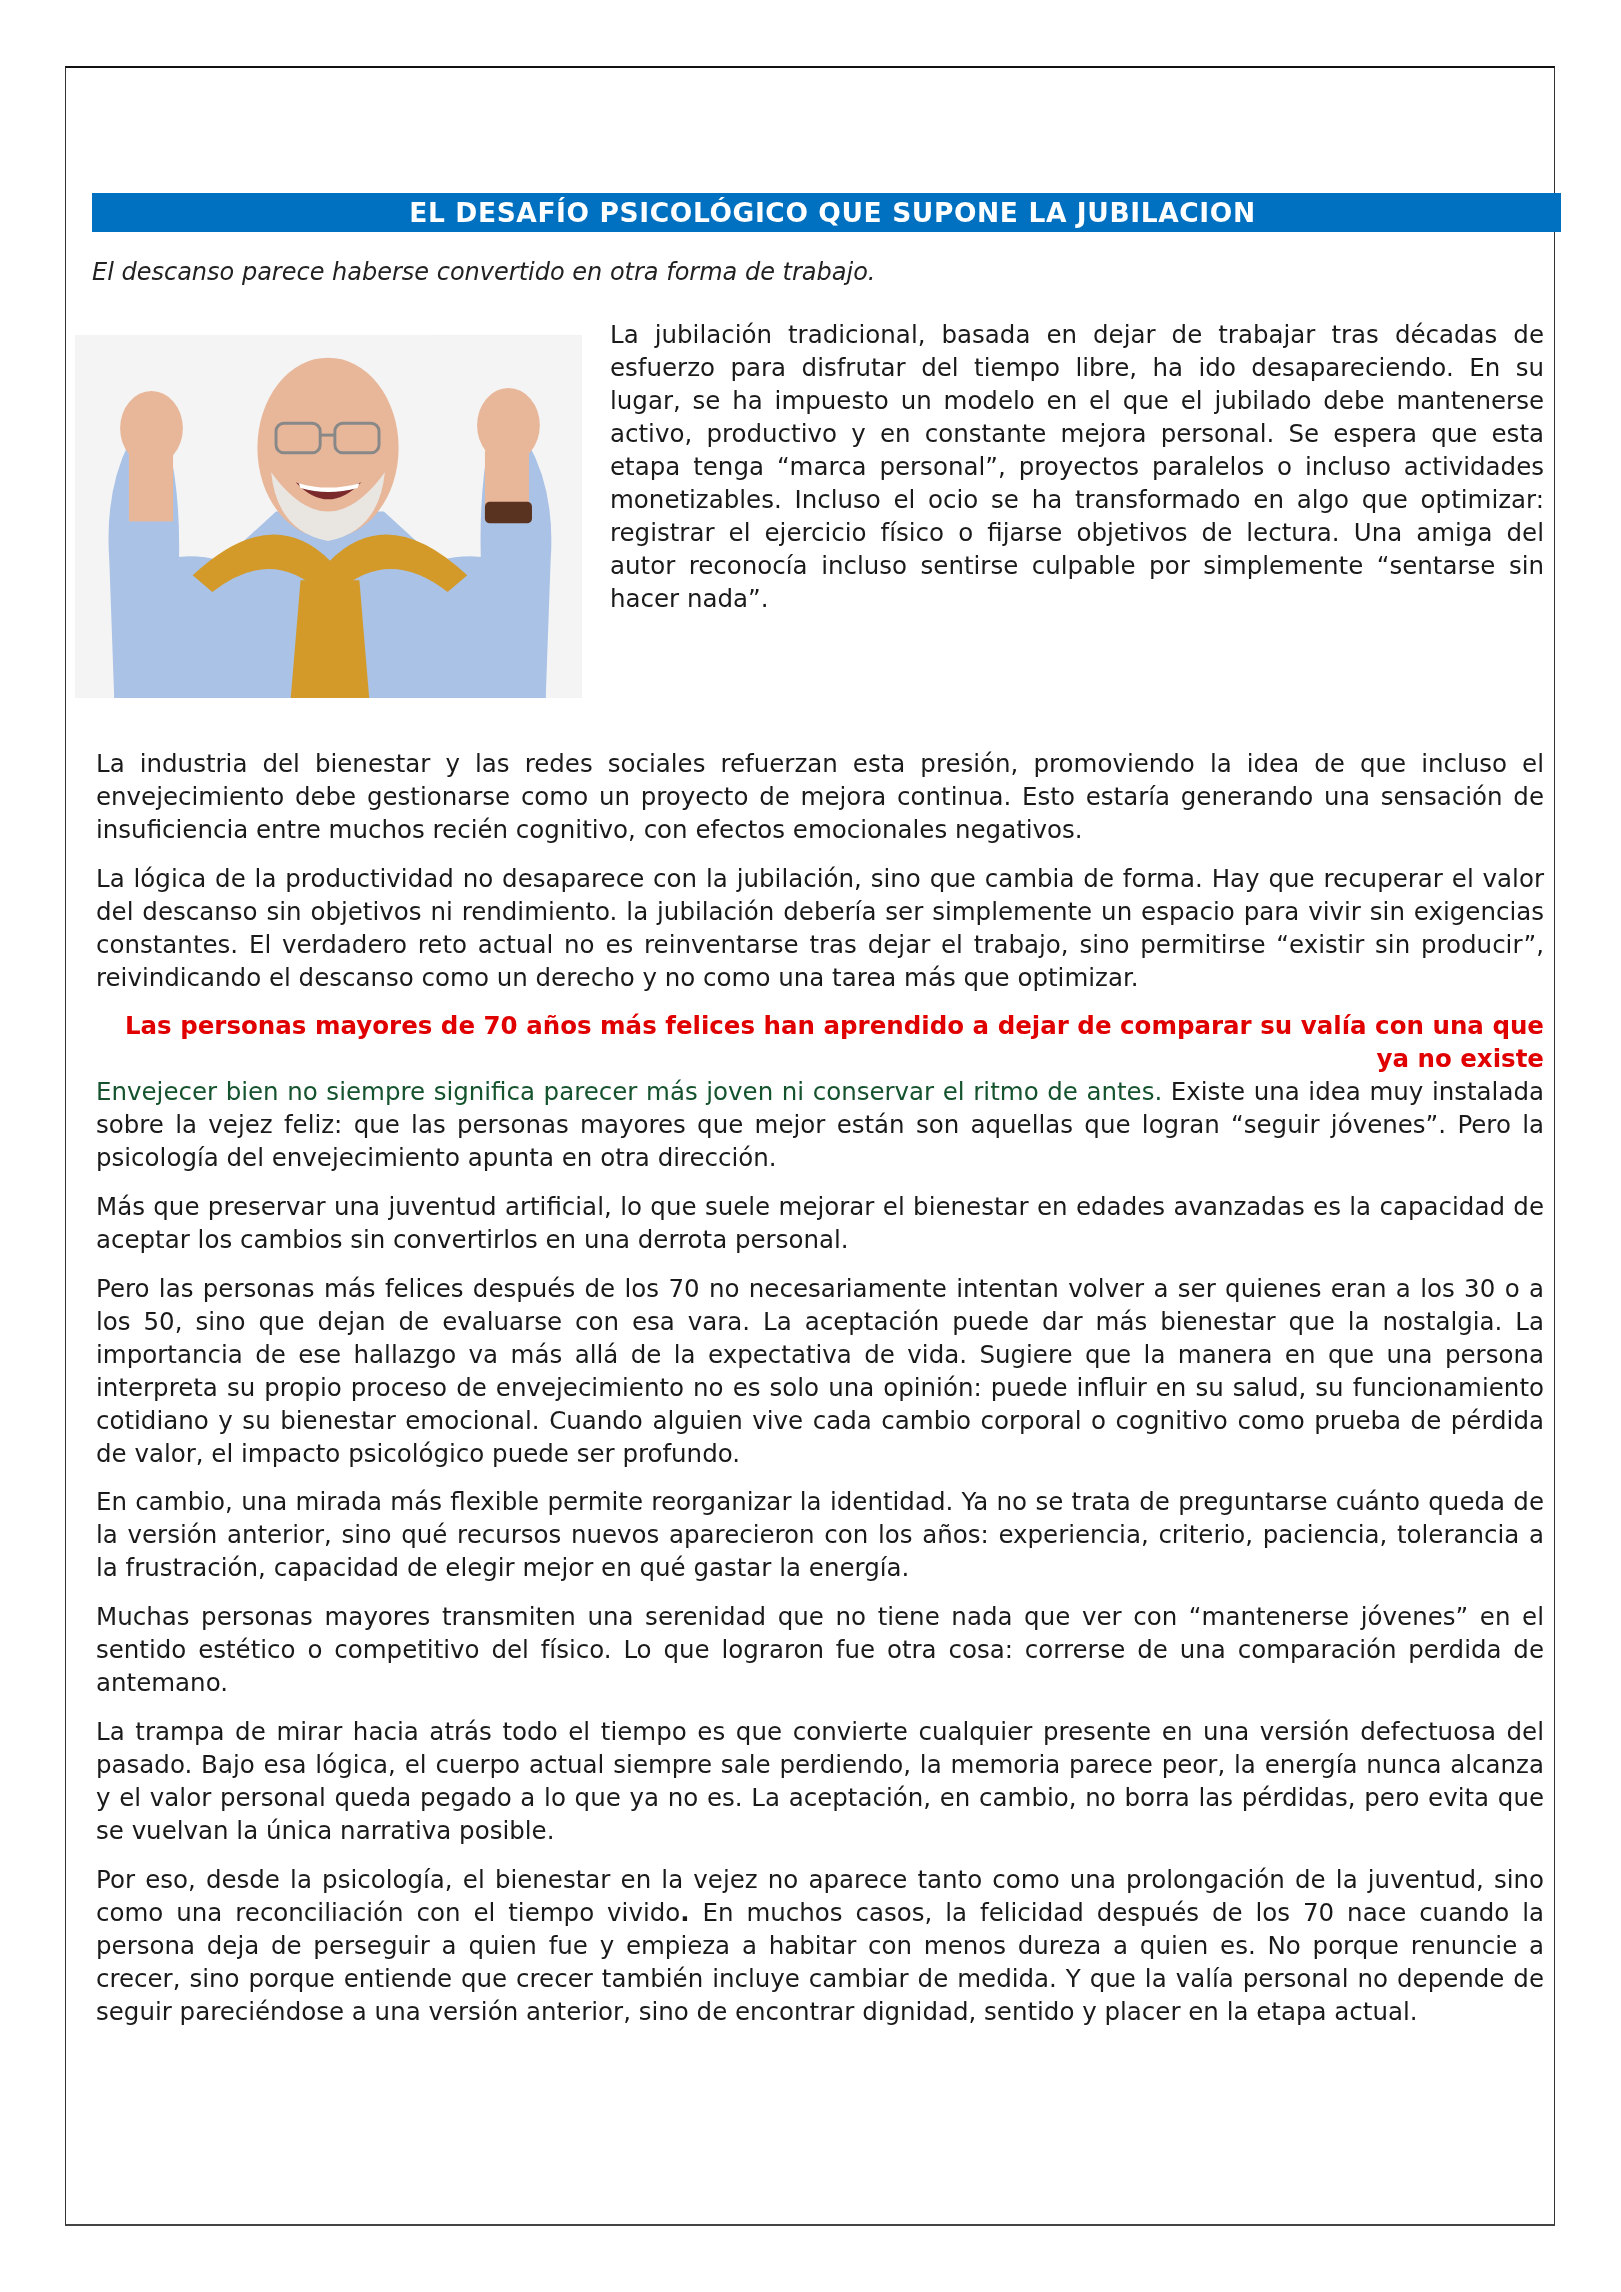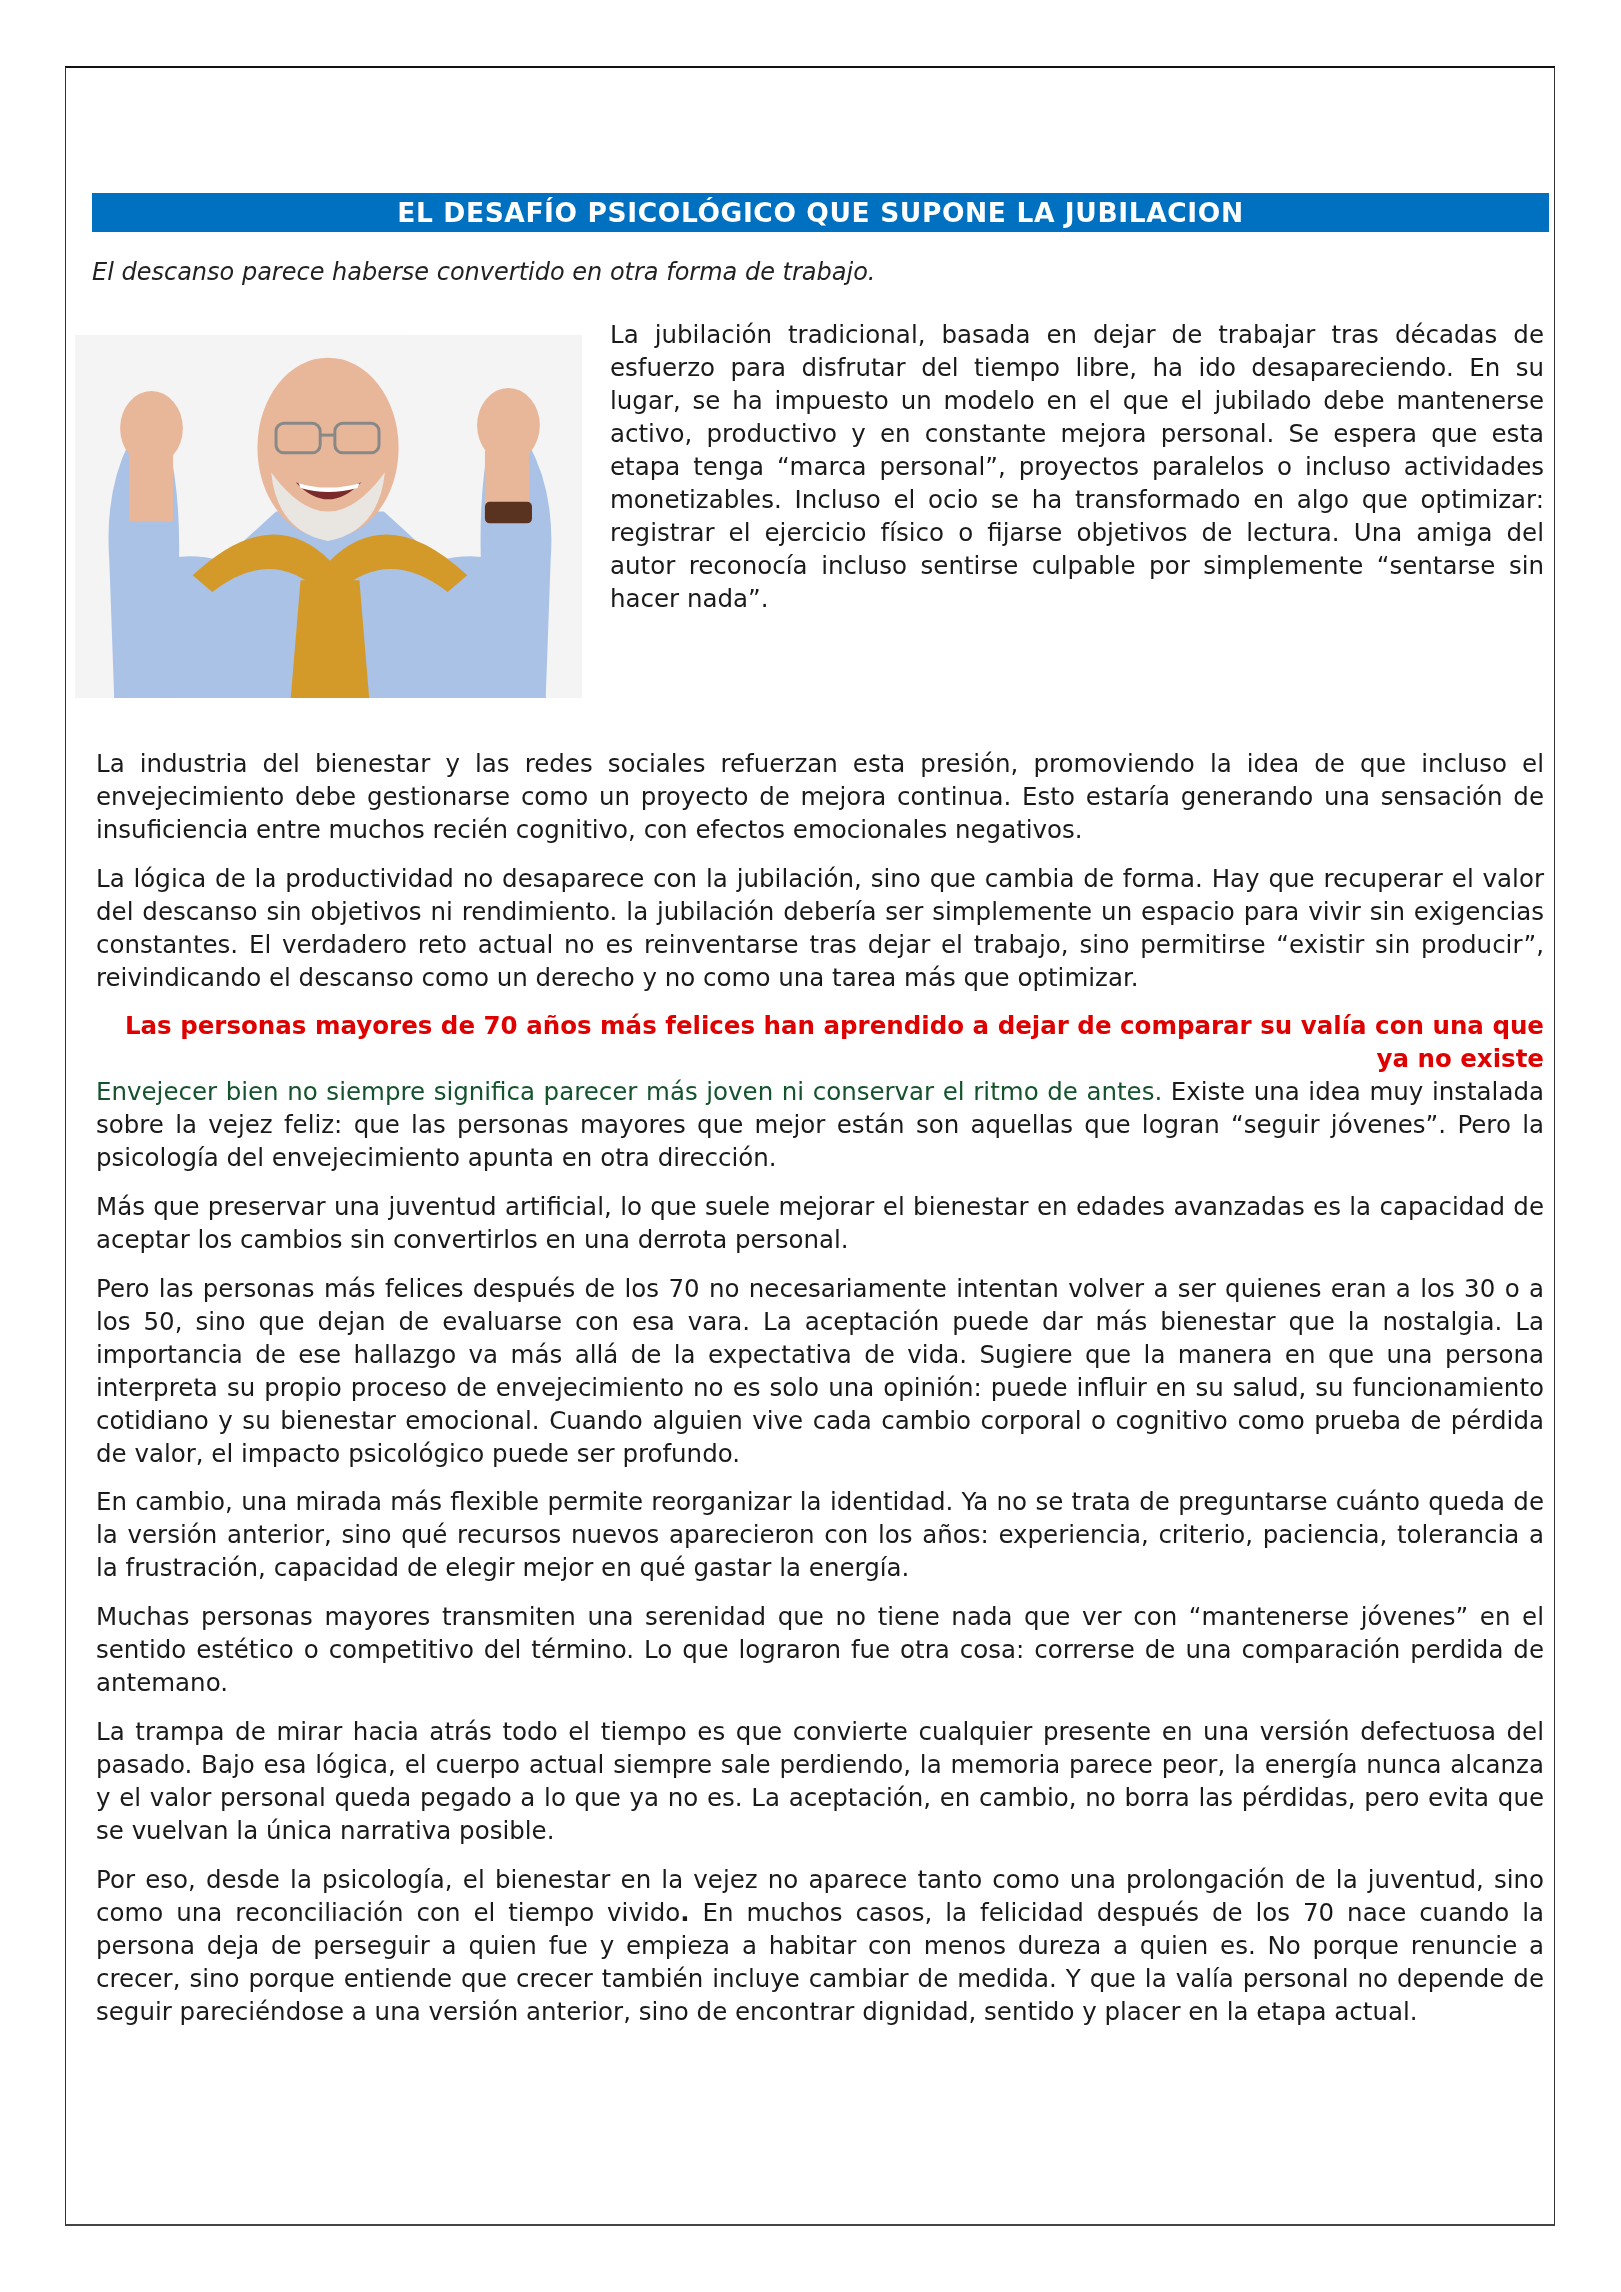--- a/index.html
+++ b/index.html
@@ -3,21 +3,21 @@
 <meta charset="utf-8">
 <style>
   html, body { margin: 0; padding: 0; background: #ffffff; }
   body { width: 1621px; height: 2293px; position: relative; overflow: hidden;
          font-family: "DejaVu Sans", sans-serif; color: #1a1a1a; }
   .frame { position: absolute; left: 65px; top: 66px; width: 1490px; height: 2160px;
            border-left: 1.5px solid #333; border-right: 1.5px solid #333;
            border-top: 2px solid #111; border-bottom: 2px solid #444; box-sizing: border-box; }
   .title-bar { position: absolute; left: 92px; top: 193px; width: 1457px; height: 39px;
                background: #0070C0; color: #fff; font-weight: bold; font-size: 26.5px;
-               text-align: center; line-height: 39px; letter-spacing: 0.6px; }
+               text-align: center; line-height: 39px; letter-spacing: 0.6px; padding-left: 12px; }
   .subtitle { position: absolute; left: 92px; width: 1457px; top: 258px; 
               font-style: italic; font-size: 24px; color: #222; }
   .photo { position: absolute; left: 75px; top: 335px; width: 507px; height: 363px;
            background: linear-gradient(135deg, #f7f7f7 0%, #eeeeee 100%); overflow: hidden; }
   .text { font-size: 24.5px; line-height: 33px; text-align: justify; margin: 0; }
   .right-col { position: absolute; left: 610px; top: 318px; width: 934px; }
   .right-col p { margin: 0 0 15.7px 0; }
   .full-col { position: absolute; left: 96px; top: 747px; width: 1448px; }
   .full-col p { margin: 0 0 15.7px 0; }
   .full-col p.tight { margin-bottom: 16px; }
@@ -74,17 +74,17 @@
 <div class="full-col">
   <p class="text">La industria del bienestar y las redes sociales refuerzan esta presión, promoviendo la idea de que incluso el envejecimiento debe gestionarse como un proyecto de mejora continua. Esto estaría generando una sensación de insuficiencia entre muchos recién cognitivo, con efectos emocionales negativos.</p>
   <p class="text">La lógica de la productividad no desaparece con la jubilación, sino que cambia de forma. Hay que recuperar el valor del descanso sin objetivos ni rendimiento. la jubilación debería ser simplemente un espacio para vivir sin exigencias constantes. El verdadero reto actual no es reinventarse tras dejar el trabajo, sino permitirse “existir sin producir”, reivindicando el descanso como un derecho y no como una tarea más que optimizar.</p>
 
   <h2 class="red-head">Las personas mayores de 70 años más felices han aprendido a dejar de comparar su valía con una que ya no existe</h2>
   <p class="text"><span class="gray">Envejecer bien no siempre significa parecer más joven ni conservar el ritmo de antes.</span><span> Existe una idea muy instalada sobre la vejez feliz: que las personas mayores que mejor están son aquellas que logran “seguir jóvenes”. Pero la psicología del envejecimiento apunta en otra dirección.</span></p>
 
   <p class="text">Más que preservar una juventud artificial, lo que suele mejorar el bienestar en edades avanzadas es la capacidad de aceptar los cambios sin convertirlos en una derrota personal.</p>
   <p class="text">Pero las personas más felices después de los 70 no necesariamente intentan volver a ser quienes eran a los 30 o a los 50, sino que dejan de evaluarse con esa vara. La aceptación puede dar más bienestar que la nostalgia. La importancia de ese hallazgo va más allá de la expectativa de vida. Sugiere que la manera en que una persona interpreta su propio proceso de envejecimiento no es solo una opinión: puede influir en su salud, su funcionamiento cotidiano y su bienestar emocional. Cuando alguien vive cada cambio corporal o cognitivo como prueba de pérdida de valor, el impacto psicológico puede ser profundo.</p>
   <p class="text">En cambio, una mirada más flexible permite reorganizar la identidad. Ya no se trata de preguntarse cuánto queda de la versión anterior, sino qué recursos nuevos aparecieron con los años: experiencia, criterio, paciencia, tolerancia a la frustración, capacidad de elegir mejor en qué gastar la energía.</p>
-  <p class="text">Muchas personas mayores transmiten una serenidad que no tiene nada que ver con “mantenerse jóvenes” en el sentido estético o competitivo del término. Lo que lograron fue otra cosa: correrse de una comparación perdida de antemano.</p>
+  <p class="text">Muchas personas mayores transmiten una serenidad que no tiene nada que ver con “mantenerse jóvenes” en el sentido estético o competitivo del físico. Lo que lograron fue otra cosa: correrse de una comparación perdida de antemano.</p>
   <p class="text tight">La trampa de mirar hacia atrás todo el tiempo es que convierte cualquier presente en una versión defectuosa del pasado. Bajo esa lógica, el cuerpo actual siempre sale perdiendo, la memoria parece peor, la energía nunca alcanza y el valor personal queda pegado a lo que ya no es. La aceptación, en cambio, no borra las pérdidas, pero evita que se vuelvan la única narrativa posible.</p>
   <p class="text"><span>Por eso, desde la psicología, el bienestar en la vejez no aparece tanto como una prolongación de la juventud, sino como una reconciliación con el tiempo vivido</span><span class="bold">.</span><span> En muchos casos, la felicidad después de los 70 nace cuando la persona deja de perseguir a quien fue y empieza a habitar con menos dureza a quien es. No porque renuncie a crecer, sino porque entiende que crecer también incluye cambiar de medida. Y que la valía personal no depende de seguir pareciéndose a una versión anterior, sino de encontrar dignidad, sentido y placer en la etapa actual.</span></p>
 </div>
 
 
 </body></html>

